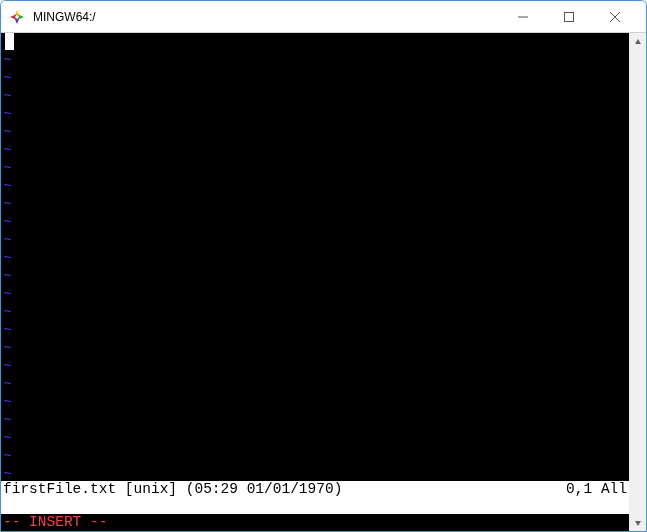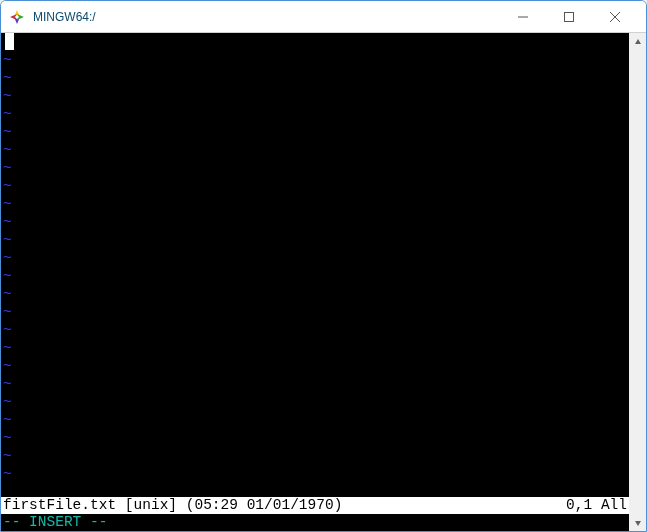--- a/index.html
+++ b/index.html
@@ -36,21 +36,21 @@
     .app-icon {
       width: 16px;
       height: 16px;
       margin-right: 8px;
       flex-shrink: 0;
     }
     .title {
       flex: 1;
       font-family: "Segoe UI", Tahoma, sans-serif;
       font-size: 12px;
-      color: #0c4a6e;
+      color: #000000;
     }
     .window-controls {
       display: flex;
       gap: 0;
     }
     .win-btn {
       width: 46px;
       height: 30px;
       display: flex;
       align-items: center;
@@ -99,32 +99,32 @@
       width: 9px;
       height: 17px;
       background: #fff;
     }
     .statusline {
       background: #fff;
       color: #000;
       display: flex;
       font-size: 14.5px;
       line-height: 17px;
-      height: 17px;
+      height: 33px;
       padding: 0 2px;
       white-space: pre;
     }
     .status-left {
       flex: 1;
     }
     .status-right {
       text-align: left;
     }
     .modeline {
-      color: #14b8a6;
+      color: #ef4444;
       background: #000;
       font-size: 14.5px;
       line-height: 17px;
       height: 17px;
       padding: 0 2px;
       white-space: pre;
     }
     .scrollbar-track {
       width: 17px;
       background: #f0f0f0;

